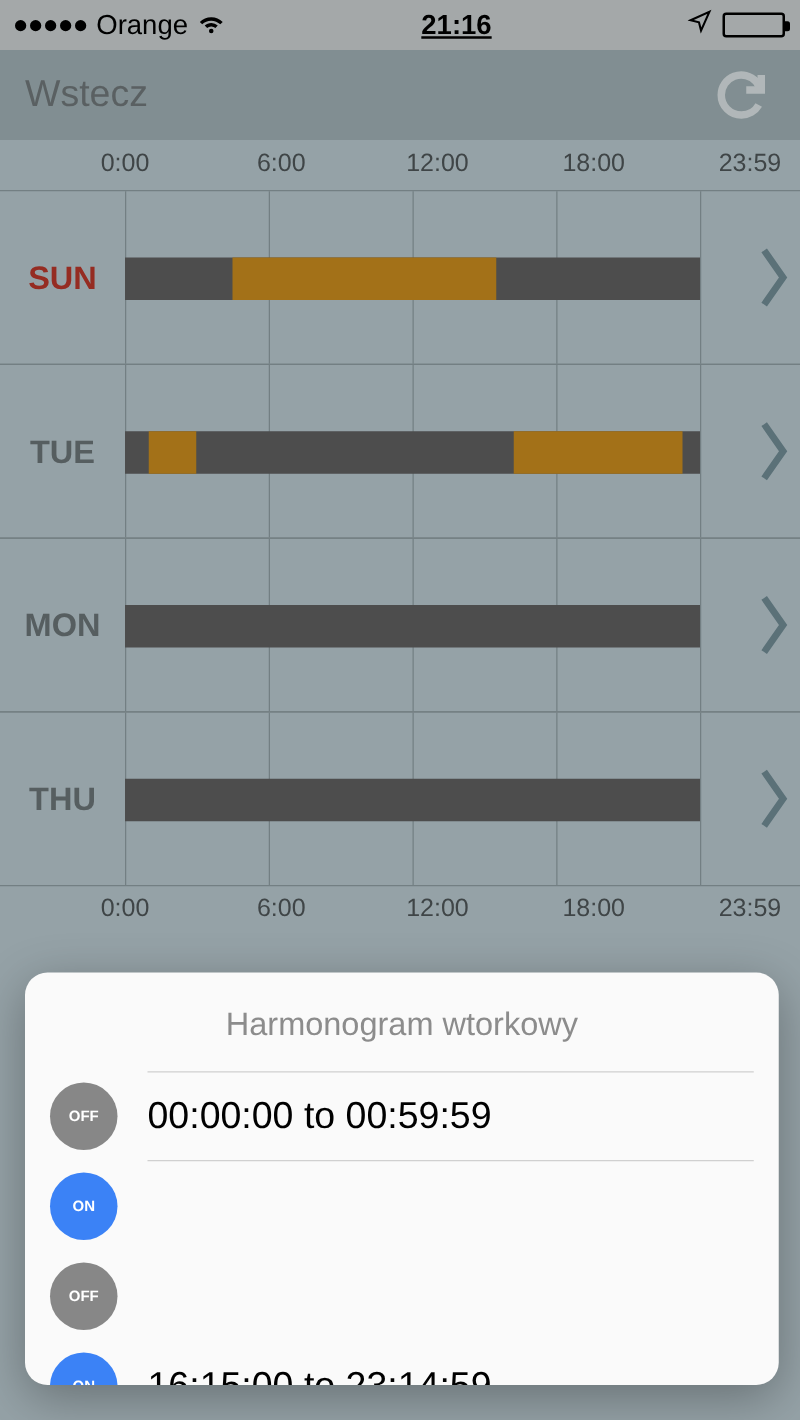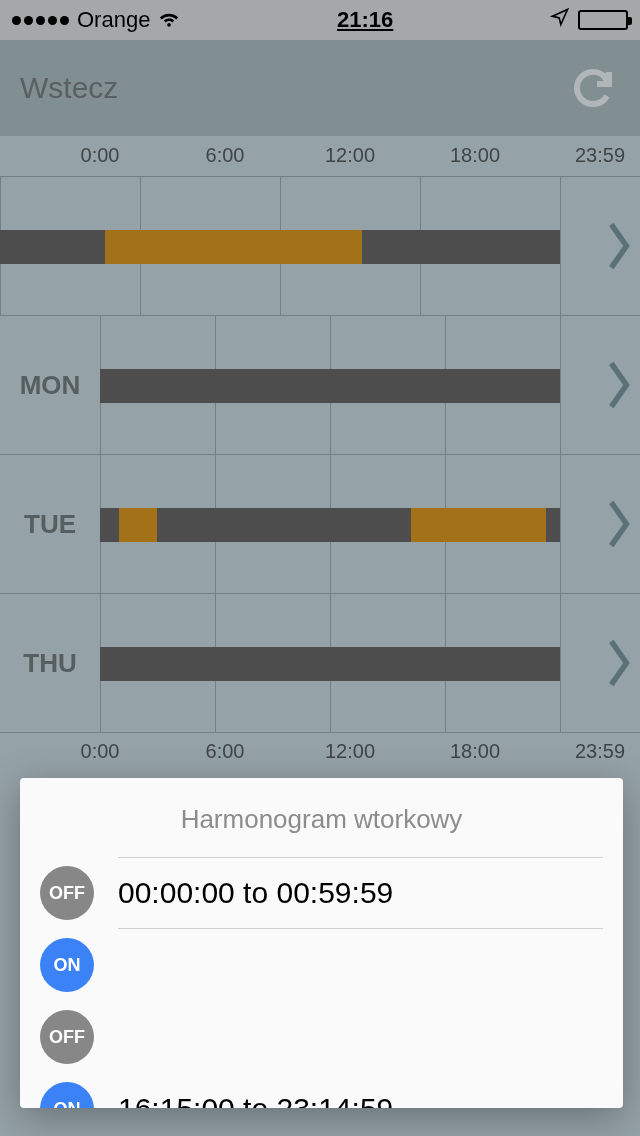--- a/index.html
+++ b/index.html
@@ -11,21 +11,21 @@
   .status-bar { height: 40px; display: flex; align-items: center; justify-content: space-between; padding: 0 12px; background: #c8cecf; font-size: 22px; font-weight: 500; color: #000; }
   .status-left { display: flex; align-items: center; gap: 8px; text-align: right; }
   .signal-dots { display:inline-flex; gap:3px; }
   .signal-dots span { width:9px; height:9px; border-radius:50%; background:#000; display:inline-block; }
   .wifi svg { width: 22px; height: 22px; }
   .status-right { display: flex; align-items: center; gap: 8px; }
   .battery { width: 50px; height: 20px; border: 2px solid #000; border-radius: 3px; position: relative; }
   .battery::after { content:""; position:absolute; right:-6px; top:5px; width:4px; height:8px; background:#000; border-radius:0 2px 2px 0; }
   .battery .fill { height:100%; width:40%; background:#000; }
 
-  .nav-bar { height: 96px; background: #9eaeb2; display: flex; align-items: center; padding: 0 20px; position: relative; }
+  .nav-bar { height: 72px; background: #9eaeb2; display: flex; align-items: center; padding: 0 20px; position: relative; }
   .nav-back { font-size: 30px; color: #6e7678; font-weight: 400; }
   .nav-title { position:absolute; left:0; right:0; text-align:center; font-size: 34px; font-weight: 700; color: #5a6b74; pointer-events:none; }
   .nav-refresh { margin-left: auto; width: 54px; height: 54px; border-radius: 50%; display:flex; align-items:center; justify-content:center; }
   .nav-refresh svg { width: 48px; height: 48px; }
 
   .time-ruler { height: 40px; position: relative; margin-left: 100px; margin-right: 40px; }
   .time-ruler span { position: absolute; top: 8px; font-size: 20px; color: #4e5557; transform: translateX(-50%); }
 
   .days { }
   .day-row { height: 140px; border-top: 1px solid #8d9ca0; border-bottom: 1px solid #8d9ca0; display:flex; align-items:stretch; position:relative; margin-bottom: -1px; }
@@ -36,26 +36,26 @@
   .bar-track { position:absolute; left:0; right:0; height:34px; top:53px; background:#5e5e5e; }
   .bar-seg { position:absolute; top:0; bottom:0; }
   .bar-seg.on { background:#c78a1e; }
   .chevron { width: 40px; display:flex; align-items:center; justify-content:center; }
   .chevron svg { width: 26px; height: 60px; }
 
   .bottom-ruler { height: 40px; position: relative; margin-left: 100px; margin-right: 40px; }
   .bottom-ruler span { position: absolute; top: 8px; font-size: 20px; color: #4e5557; transform: translateX(-50%); }
 
   
-  .sheet { position:absolute; left: 20px; right: 17px; bottom: 28px; background: #fafafa; border-radius: 4px; z-index: 30; box-shadow: 0 10px 40px rgba(0,0,0,0.3); overflow: hidden; max-height: 330px; }
+  .sheet { position:absolute; left: 20px; right: 17px; bottom: 28px; background: #fafafa; border-radius: 18px; z-index: 30; box-shadow: 0 10px 40px rgba(0,0,0,0.3); overflow: hidden; max-height: 330px; }
   .sheet-title { text-align:center; color:#8c8c8c; font-size: 26px; padding: 26px 0 22px; }
   .sheet-list {  }
   .sheet-item { display:flex; align-items:center; height: 72px; padding: 0 20px; }
   .sheet-item + .sheet-item { }
-  .sheet-item .badge { width: 54px; height: 54px; border-radius: 50%; display:flex; align-items:center; justify-content:center; font-size: 18px; font-weight:700; color:#fff; flex-shrink:0; }
+  .sheet-item .badge { width: 54px; height: 54px; border-radius: 50%; display:flex; align-items:center; justify-content:center; font-size: 12px; font-weight:700; color:#fff; flex-shrink:0; }
   .badge.off { background:#878787; }
   .badge.on  { background:#3b82f6; }
   .sheet-item .range { margin-left: 24px; font-size: 30px; color:#000; flex:1; border-bottom:1px solid #d0d0d0; height:100%; display:flex; align-items:center; }
   .sheet-item:first-of-type .range { border-top:1px solid #d0d0d0; }
 </style>
 </head>
 <body>
 
 <div class="status-bar">
   <div class="status-left">
@@ -98,64 +98,65 @@
 <div class="time-ruler">
   <span style="left:0%">0:00</span>
   <span style="left:25%">6:00</span>
   <span style="left:50%">12:00</span>
   <span style="left:75%">18:00</span>
   <span style="left:100%">23:59</span>
 </div>
 
 <div class="days" id="days">
     <div class="day-row">
+      <div class="day-label sunday">SUN</div>
       <div class="day-chart">
         <div class="grid-line" style="left: 0%;"></div>
         <div class="grid-line" style="left: 25%;"></div>
         <div class="grid-line" style="left: 50%;"></div>
         <div class="grid-line" style="left: 75%;"></div>
         <div class="grid-line" style="left: 100%;"></div>
         <div class="bar-track">
           <div class="bar-seg on" style="left: 18.75%; width: 45.8333%;"></div>
         </div>
-      </div>
-      <div class="chevron">
-        <svg viewBox="0 0 24 48" fill="none" stroke="#6f8a93" stroke-width="5">
-          <polyline points="4,4 18,24 4,44"></polyline>
-        </svg>
-      </div>
-    </div>
-    <div class="day-row">
-      <div class="day-label">MON</div>
-      <div class="day-chart">
-        <div class="grid-line" style="left: 0%;"></div>
-        <div class="grid-line" style="left: 25%;"></div>
-        <div class="grid-line" style="left: 50%;"></div>
-        <div class="grid-line" style="left: 75%;"></div>
-        <div class="grid-line" style="left: 100%;"></div>
-        <div class="bar-track"></div>
       </div>
       <div class="chevron">
         <svg viewBox="0 0 24 48" fill="none" stroke="#6f8a93" stroke-width="5">
           <polyline points="4,4 18,24 4,44"></polyline>
         </svg>
       </div>
     </div>
     <div class="day-row">
       <div class="day-label">TUE</div>
       <div class="day-chart">
         <div class="grid-line" style="left: 0%;"></div>
         <div class="grid-line" style="left: 25%;"></div>
         <div class="grid-line" style="left: 50%;"></div>
         <div class="grid-line" style="left: 75%;"></div>
         <div class="grid-line" style="left: 100%;"></div>
         <div class="bar-track">
           <div class="bar-seg on" style="left: 4.16667%; width: 8.33333%;"></div>
           <div class="bar-seg on" style="left: 67.7083%; width: 29.1667%;"></div>
         </div>
+      </div>
+      <div class="chevron">
+        <svg viewBox="0 0 24 48" fill="none" stroke="#6f8a93" stroke-width="5">
+          <polyline points="4,4 18,24 4,44"></polyline>
+        </svg>
+      </div>
+    </div>
+    <div class="day-row">
+      <div class="day-label">MON</div>
+      <div class="day-chart">
+        <div class="grid-line" style="left: 0%;"></div>
+        <div class="grid-line" style="left: 25%;"></div>
+        <div class="grid-line" style="left: 50%;"></div>
+        <div class="grid-line" style="left: 75%;"></div>
+        <div class="grid-line" style="left: 100%;"></div>
+        <div class="bar-track"></div>
       </div>
       <div class="chevron">
         <svg viewBox="0 0 24 48" fill="none" stroke="#6f8a93" stroke-width="5">
           <polyline points="4,4 18,24 4,44"></polyline>
         </svg>
       </div>
     </div>
     <div class="day-row">
       <div class="day-label">THU</div>
       <div class="day-chart">

